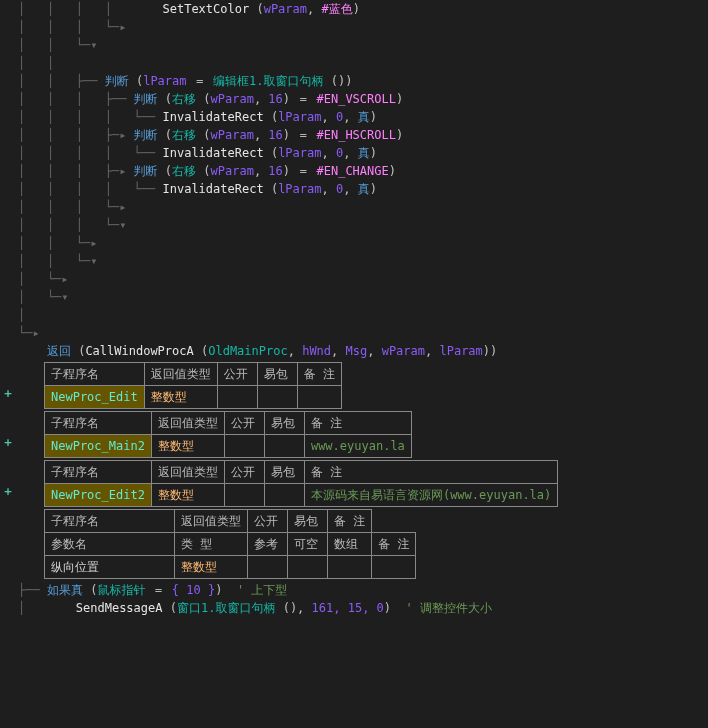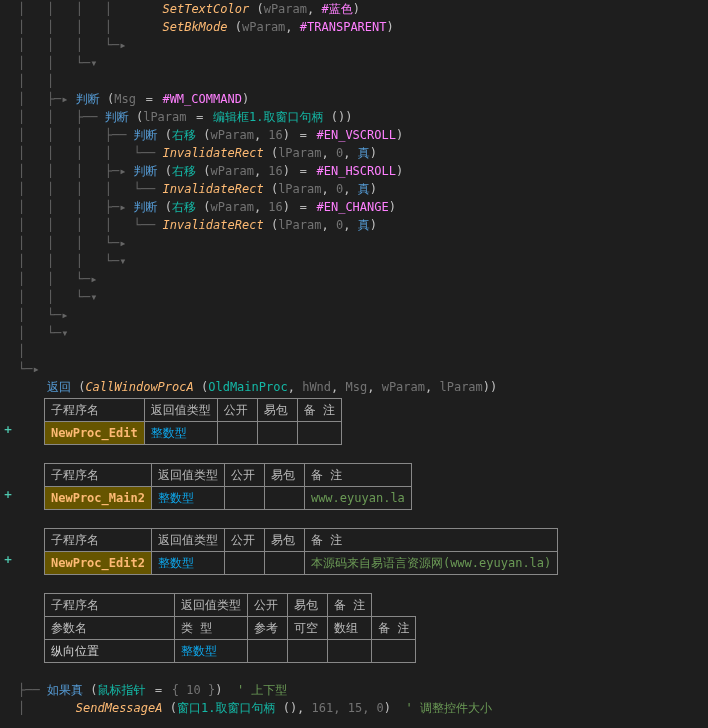--- a/index.html
+++ b/index.html
@@ -11,61 +11,59 @@
     width: 708px;
     line-height: 18px;
   }
   .editor { padding: 0; }
   .code-line { white-space: pre; padding-left: 18px; position: relative; }
   .gutter-plus {
     position: absolute; left: 2px; color: #4ec9b0; font-weight: bold;
   }
   .tree { color: #666; }
   .paren { color: #c0c0c0; }
-  .var { color: #737373; }
+  .var { color: #8b5cf6; }
   .orange { color: #14b8a6; }
   .blue { color: #569cd6; }
-  .yellow { color: #fdba74; font-style: italic; }
+  .yellow { color: #e5e5e5; }
   .pink { color: #ff80ff; }
   .white { color: #e0e0e0; }
 
   table.decl {
     border-collapse: collapse;
-    margin: 2px 0 18px 44px;
+    margin: 2px 0 2px 44px;
     background: #1e1e1e;
   }
   table.decl th, table.decl td {
     border: 1px solid #888;
     padding: 2px 6px;
     font-size: 12px;
     text-align: left;
     height: 20px;
     min-width: 40px;
     vertical-align: middle;
   }
   table.decl th {
     color: #bbb;
     font-weight: normal;
     background: #1e1e1e;
   }
-  .yellow-bg { background: #665500; color: #fdba74; font-weight: bold; }
-  .teal { color: #0ea5e9; }
+  .yellow-bg { background: #665500; color: #5eead4; }
+  .teal { color: #fdba74; }
   .green-text { color: #6a9955; }
 </style>
 </head>
 <body>
 
 <div class="editor">
 
 <div class="code-line"><span class="tree">│   │   │   │       </span><span class="yellow">SetTextColor</span> <span class="paren">(</span><span class="var">wParam</span><span class="paren">, </span><span class="pink">#蓝色</span><span class="paren">)</span></div>
-<div class="code-line"><span class="tree">│   │   │   │       </span><span class="yellow">SetBkMode</span> <span class="paren">(</span><span class="var">wParam</span><span class="paren">, </span><span class="pink">#TRANSPARENT</span><span class="paren">)</span></div>
 <div class="code-line"><span class="tree">│   │   │   └─▸</span></div>
 <div class="code-line"><span class="tree">│   │   └─▾</span></div>
 <div class="code-line"><span class="tree">│   │   </span></div>
-<div class="code-line"><span class="tree">│   ├─▸ </span><span class="blue">判断</span> <span class="paren">(</span><span class="var">Msg</span> <span class="white">＝</span> <span class="pink">#WM_COMMAND</span><span class="paren">)</span></div>
 <div class="code-line"><span class="tree">│   │   ├── </span><span class="blue">判断</span> <span class="paren">(</span><span class="var">lParam</span> <span class="white">＝</span> <span class="orange">编辑框1.取窗口句柄</span> <span class="paren">())</span></div>
 <div class="code-line"><span class="tree">│   │   │   ├── </span><span class="blue">判断</span> <span class="paren">(</span><span class="orange">右移</span> <span class="paren">(</span><span class="var">wParam</span><span class="paren">, </span><span class="var">16</span><span class="paren">) </span><span class="white">＝</span> <span class="pink">#EN_VSCROLL</span><span class="paren">)</span></div>
 <div class="code-line"><span class="tree">│   │   │   │   └── </span><span class="yellow">InvalidateRect</span> <span class="paren">(</span><span class="var">lParam</span><span class="paren">, </span><span class="var">0</span><span class="paren">, </span><span class="blue">真</span><span class="paren">)</span></div>
 <div class="code-line"><span class="tree">│   │   │   ├─▸ </span><span class="blue">判断</span> <span class="paren">(</span><span class="orange">右移</span> <span class="paren">(</span><span class="var">wParam</span><span class="paren">, </span><span class="var">16</span><span class="paren">) </span><span class="white">＝</span> <span class="pink">#EN_HSCROLL</span><span class="paren">)</span></div>
 <div class="code-line"><span class="tree">│   │   │   │   └── </span><span class="yellow">InvalidateRect</span> <span class="paren">(</span><span class="var">lParam</span><span class="paren">, </span><span class="var">0</span><span class="paren">, </span><span class="blue">真</span><span class="paren">)</span></div>
 <div class="code-line"><span class="tree">│   │   │   ├─▸ </span><span class="blue">判断</span> <span class="paren">(</span><span class="orange">右移</span> <span class="paren">(</span><span class="var">wParam</span><span class="paren">, </span><span class="var">16</span><span class="paren">) </span><span class="white">＝</span> <span class="pink">#EN_CHANGE</span><span class="paren">)</span></div>
 <div class="code-line"><span class="tree">│   │   │   │   └── </span><span class="yellow">InvalidateRect</span> <span class="paren">(</span><span class="var">lParam</span><span class="paren">, </span><span class="var">0</span><span class="paren">, </span><span class="blue">真</span><span class="paren">)</span></div>
 <div class="code-line"><span class="tree">│   │   │   └─▸</span></div>
 <div class="code-line"><span class="tree">│   │   │   └─▾</span></div>
 <div class="code-line"><span class="tree">│   │   └─▸</span></div>

